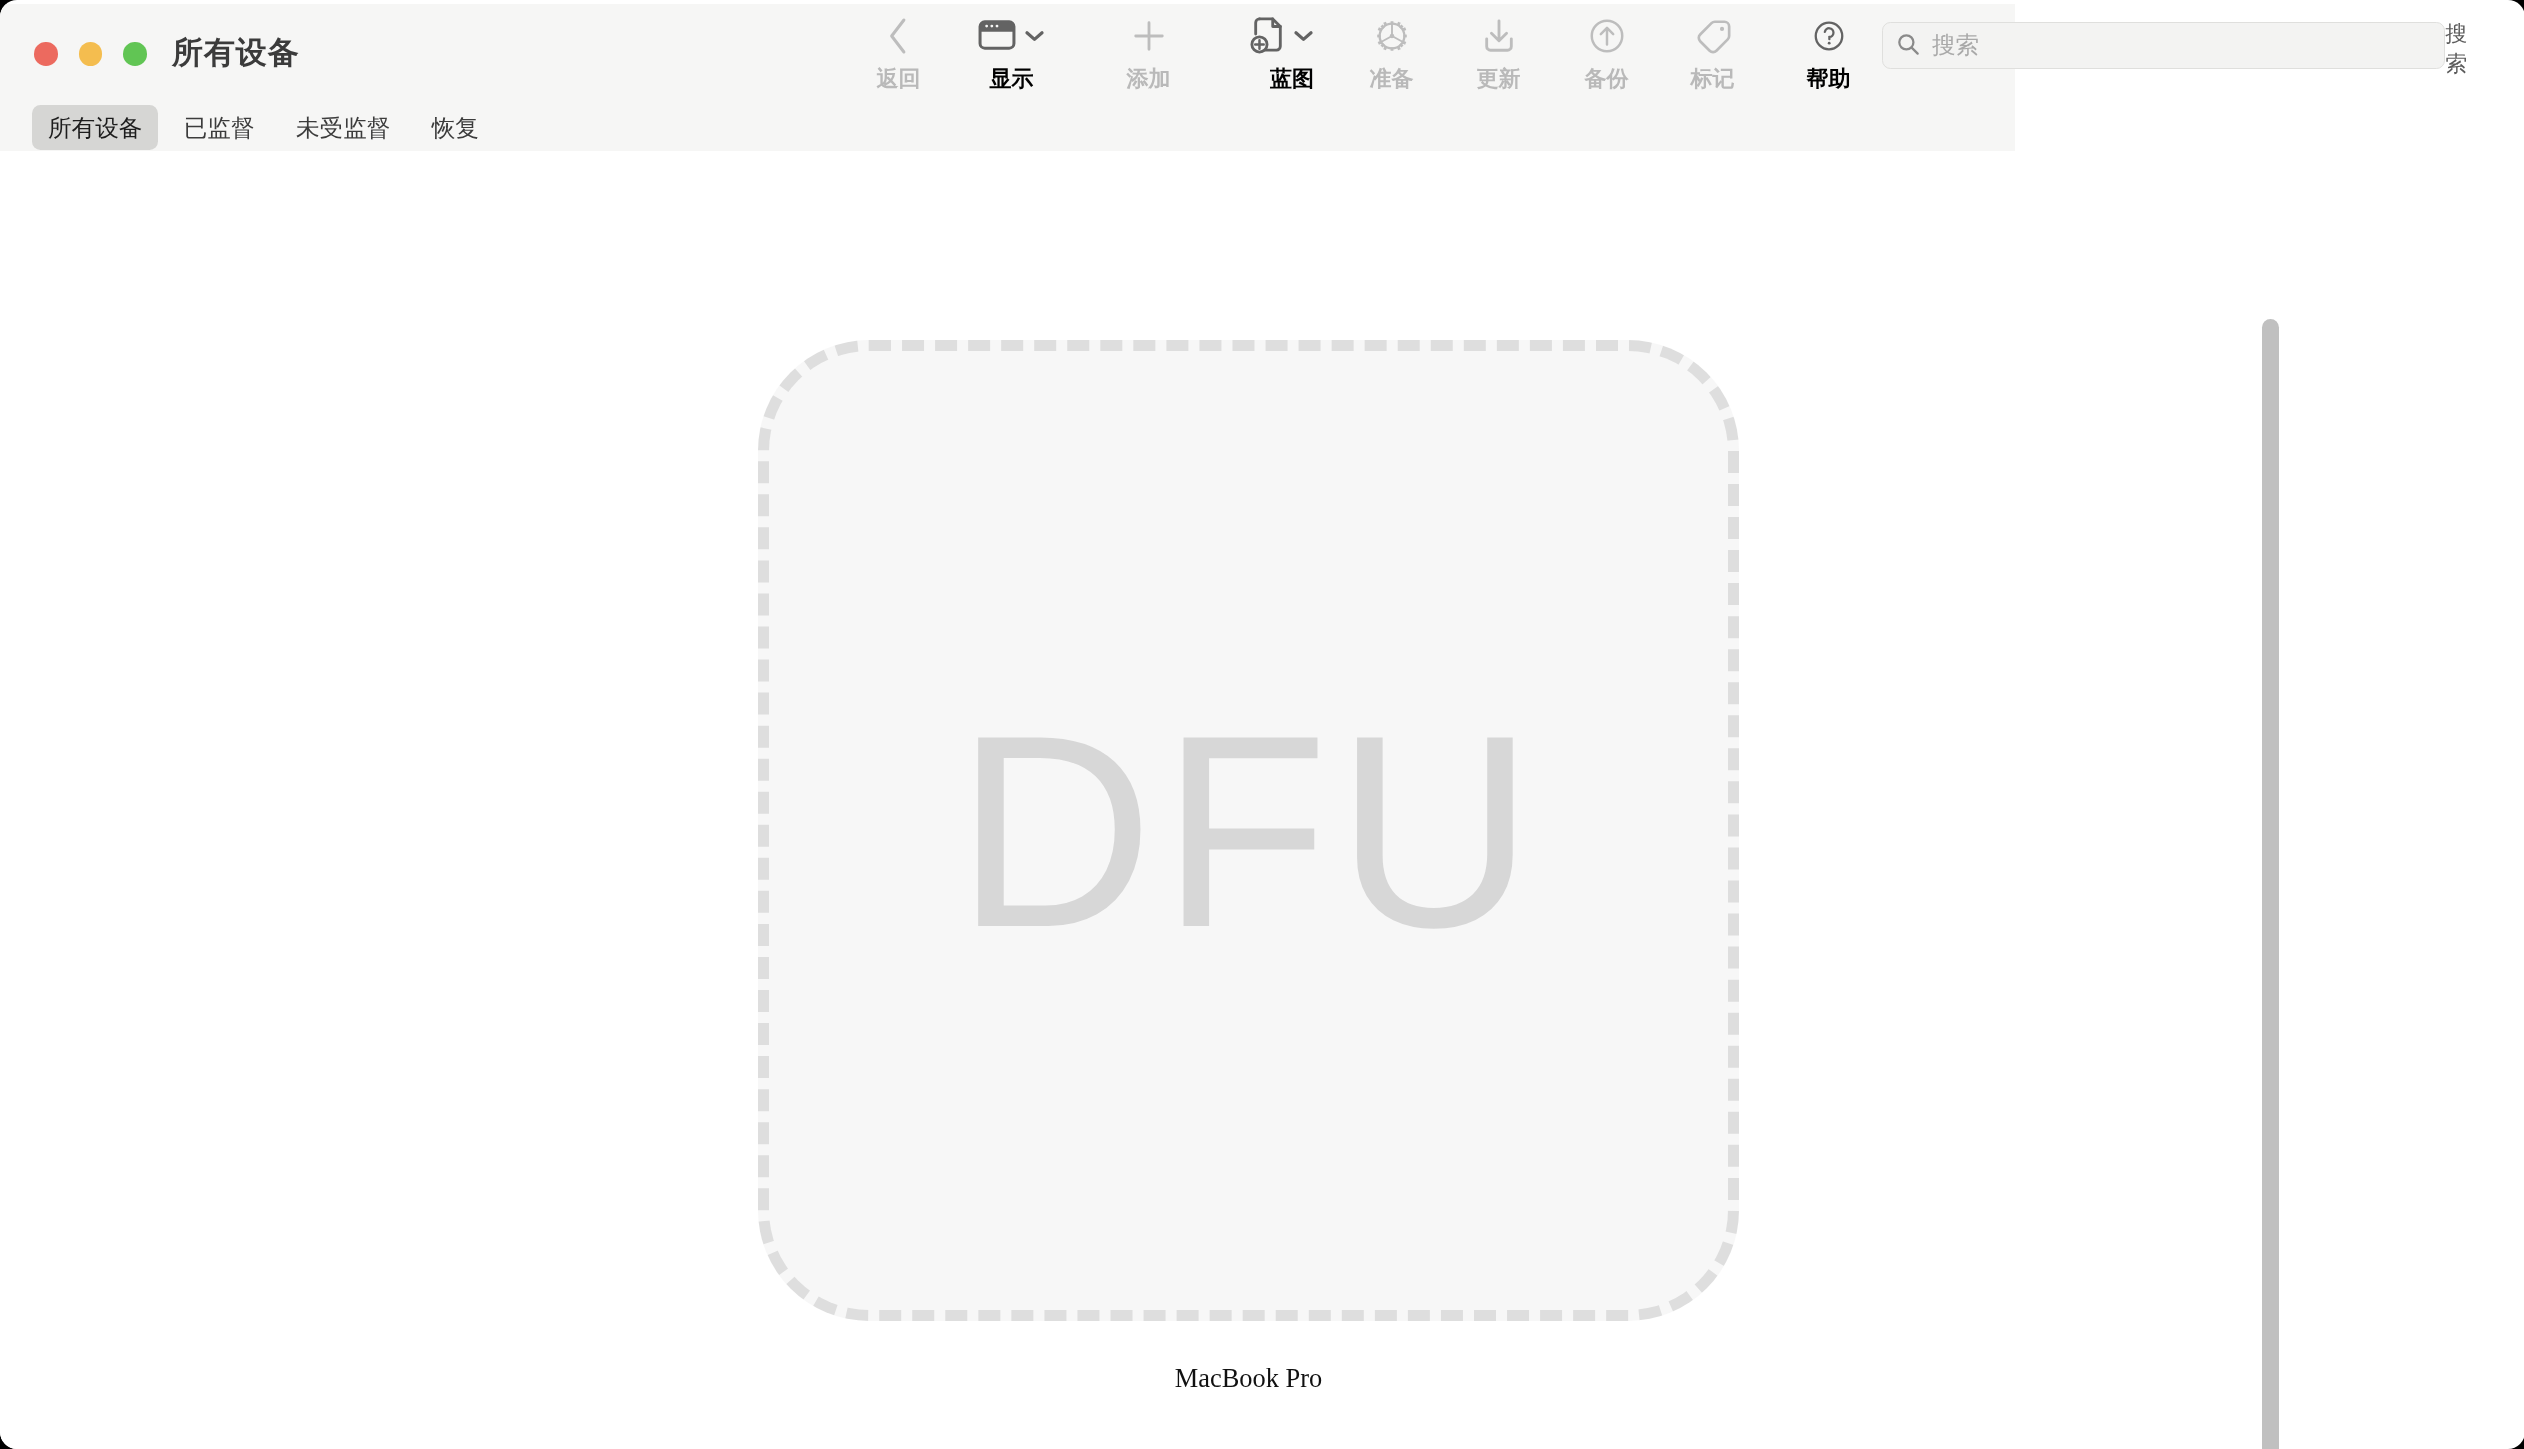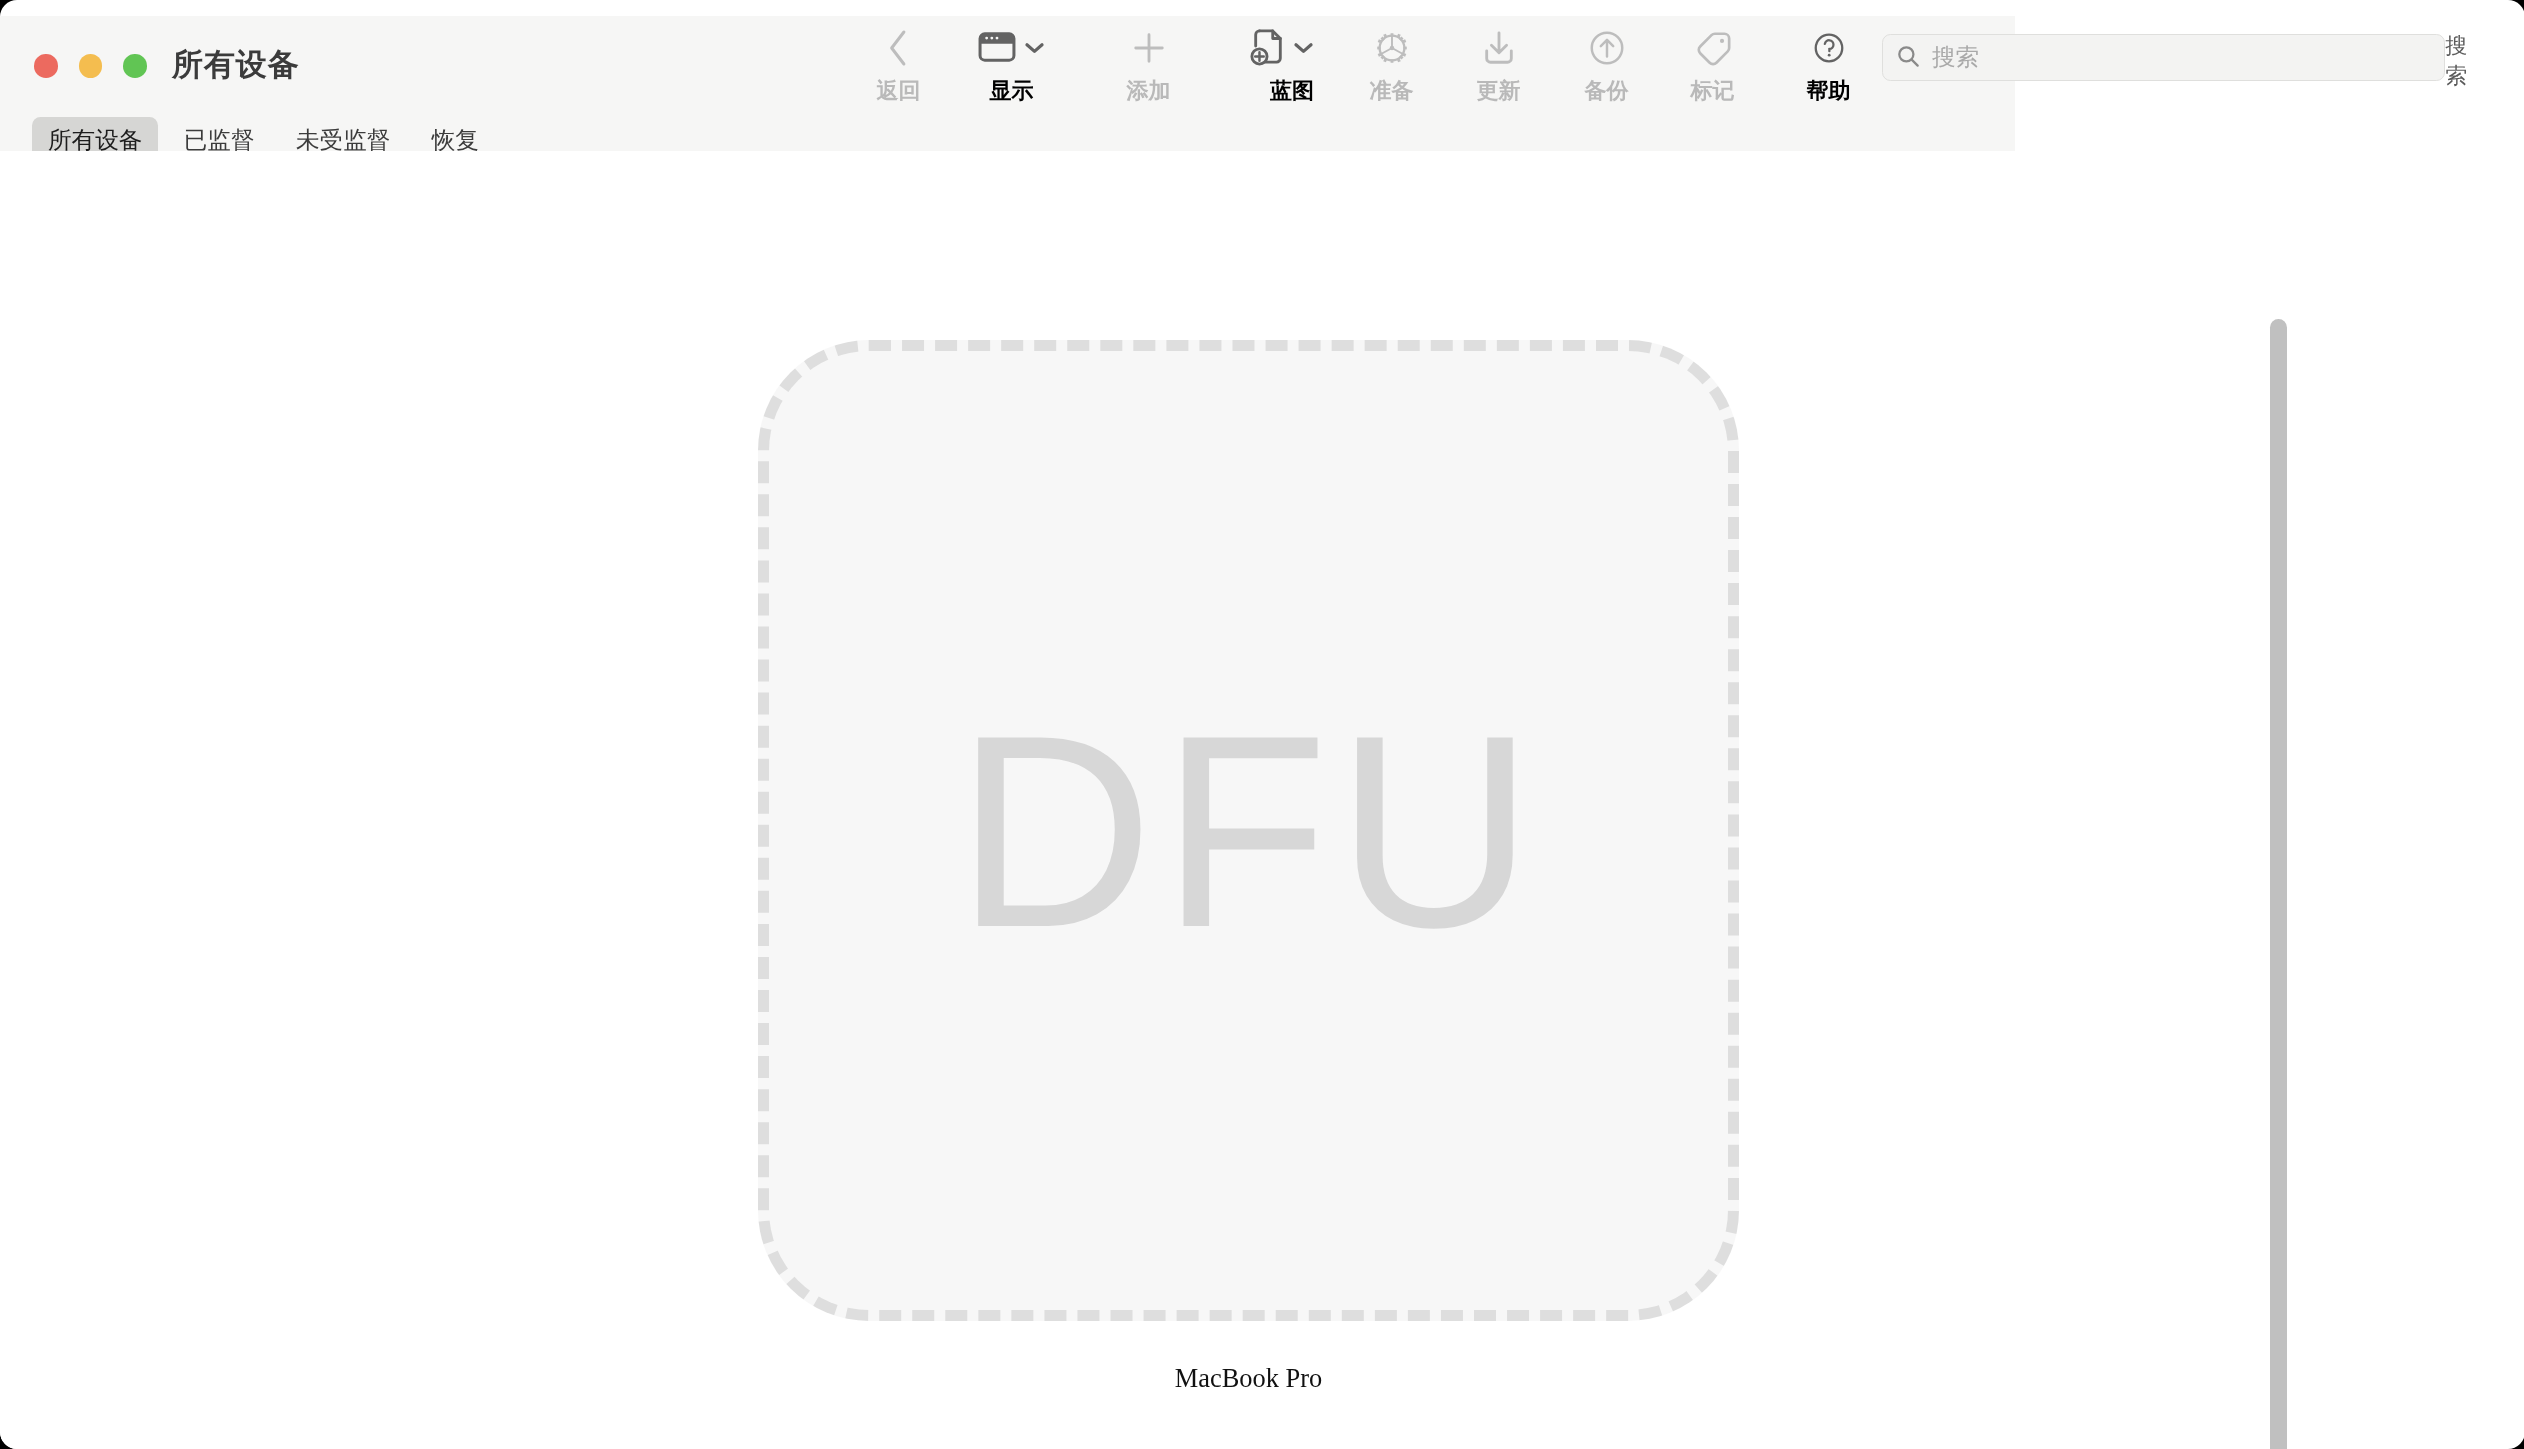--- a/index.html
+++ b/index.html
@@ -25,21 +25,21 @@
     background: #ffffff;
     border-radius: 17px;
     overflow: hidden;
     box-sizing: border-box;
   }
 
   
   .toolbar {
     position: absolute;
     left: 0;
-    top: 16px;
+    top: 4px;
     width: 2015px;
     height: 151px;
     background: #f6f6f5;
     border-bottom: 0.9px solid #e2e2e0;
     box-sizing: border-box;
     padding-left: 32px;
   }
 
   .traffic-lights {
     position: absolute;
@@ -170,21 +170,20 @@
 
   
   .content {
     position: absolute;
     left: 0;
     top: 151px;
     width: 2292px;
     height: 1298px;
     background: #ffffff;
     overflow: hidden;
-    padding-left: 8px;
   }
 
   .device-tile {
     position: absolute;
     left: 758px;
     top: 189px;
     width: 981px;
     display: flex;
     flex-direction: column;
     align-items: center;

